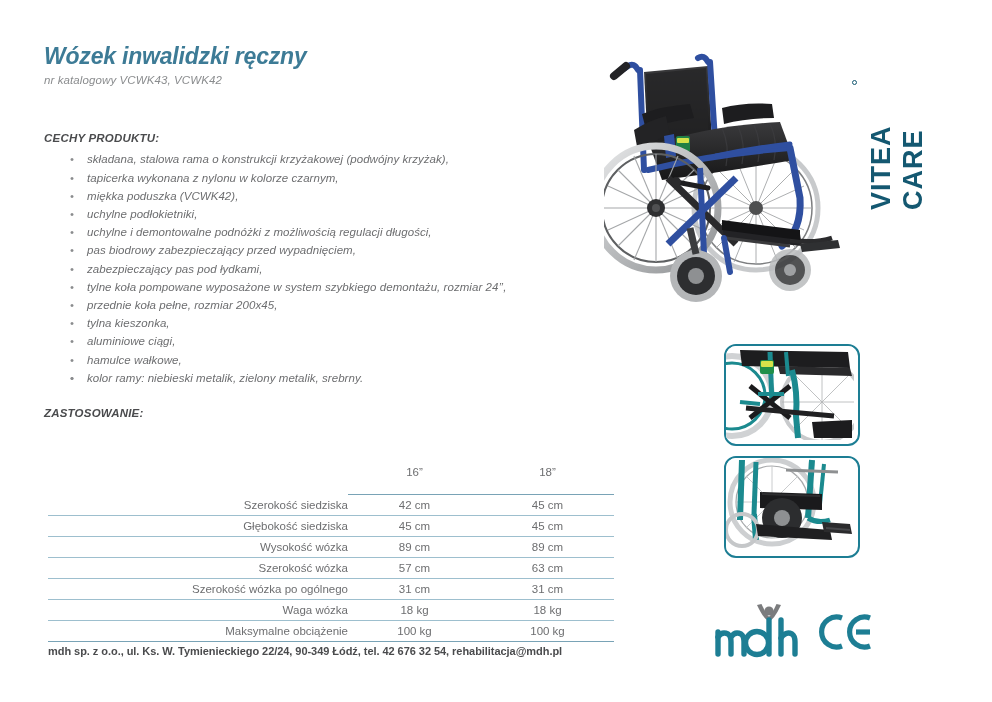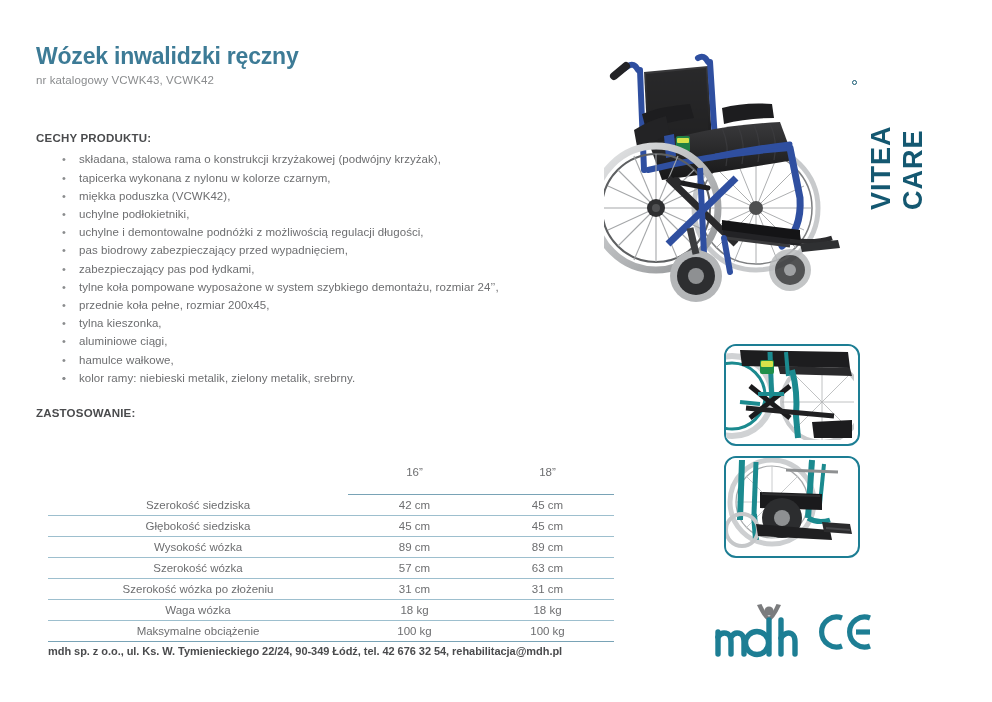--- a/index.html
+++ b/index.html
@@ -12,23 +12,24 @@
     height: 702px;
     position: relative;
     overflow: hidden;
     font-family: "Liberation Sans", sans-serif;
     color: #58595b;
   }
 
   
   .left-col {
     position: absolute;
-    left: 36px;
+    left: 44px;
     top: 44px;
     width: 580px;
+    font-style: italic;
   }
 
   .product-title {
     font-size: 23px;
     font-weight: bold;
     color: #3d7b96;
     letter-spacing: -0.2px;
     margin: 0 0 5px 0;
     line-height: 1.1;
   }
@@ -106,21 +107,21 @@
   }
   table.spec-table thead th.blank-head {
     border-bottom: none;
   }
   table.spec-table tbody td {
     border-bottom: 1px solid #9dbfce;
   }
   table.spec-table tbody tr:last-child td {
     border-bottom: 1px solid #79a3b6;
   }
-  .col-label { width: 300px; text-align: center; padding-left: 2px; }
+  .col-label { width: 300px; text-align: right; padding-left: 2px; }
   .col-val   { width: 133px; text-align: center; }
 
   
   .footer-contact {
     position: absolute;
     left: 48px;
     top: 645px;
     font-size: 11px;
     font-weight: bold;
     color: #4a4b4d;
@@ -253,21 +254,21 @@
         <td class="col-label">Wysokość wózka</td>
         <td class="col-val">89 cm</td>
         <td class="col-val">89 cm</td>
       </tr>
       <tr>
         <td class="col-label">Szerokość wózka</td>
         <td class="col-val">57 cm</td>
         <td class="col-val">63 cm</td>
       </tr>
       <tr>
-        <td class="col-label">Szerokość wózka po złożeniu</td>
+        <td class="col-label">Szerokość wózka po ogólnego</td>
         <td class="col-val">31 cm</td>
         <td class="col-val">31 cm</td>
       </tr>
       <tr>
         <td class="col-label">Waga wózka</td>
         <td class="col-val">18 kg</td>
         <td class="col-val">18 kg</td>
       </tr>
       <tr>
         <td class="col-label">Maksymalne obciążenie</td>

